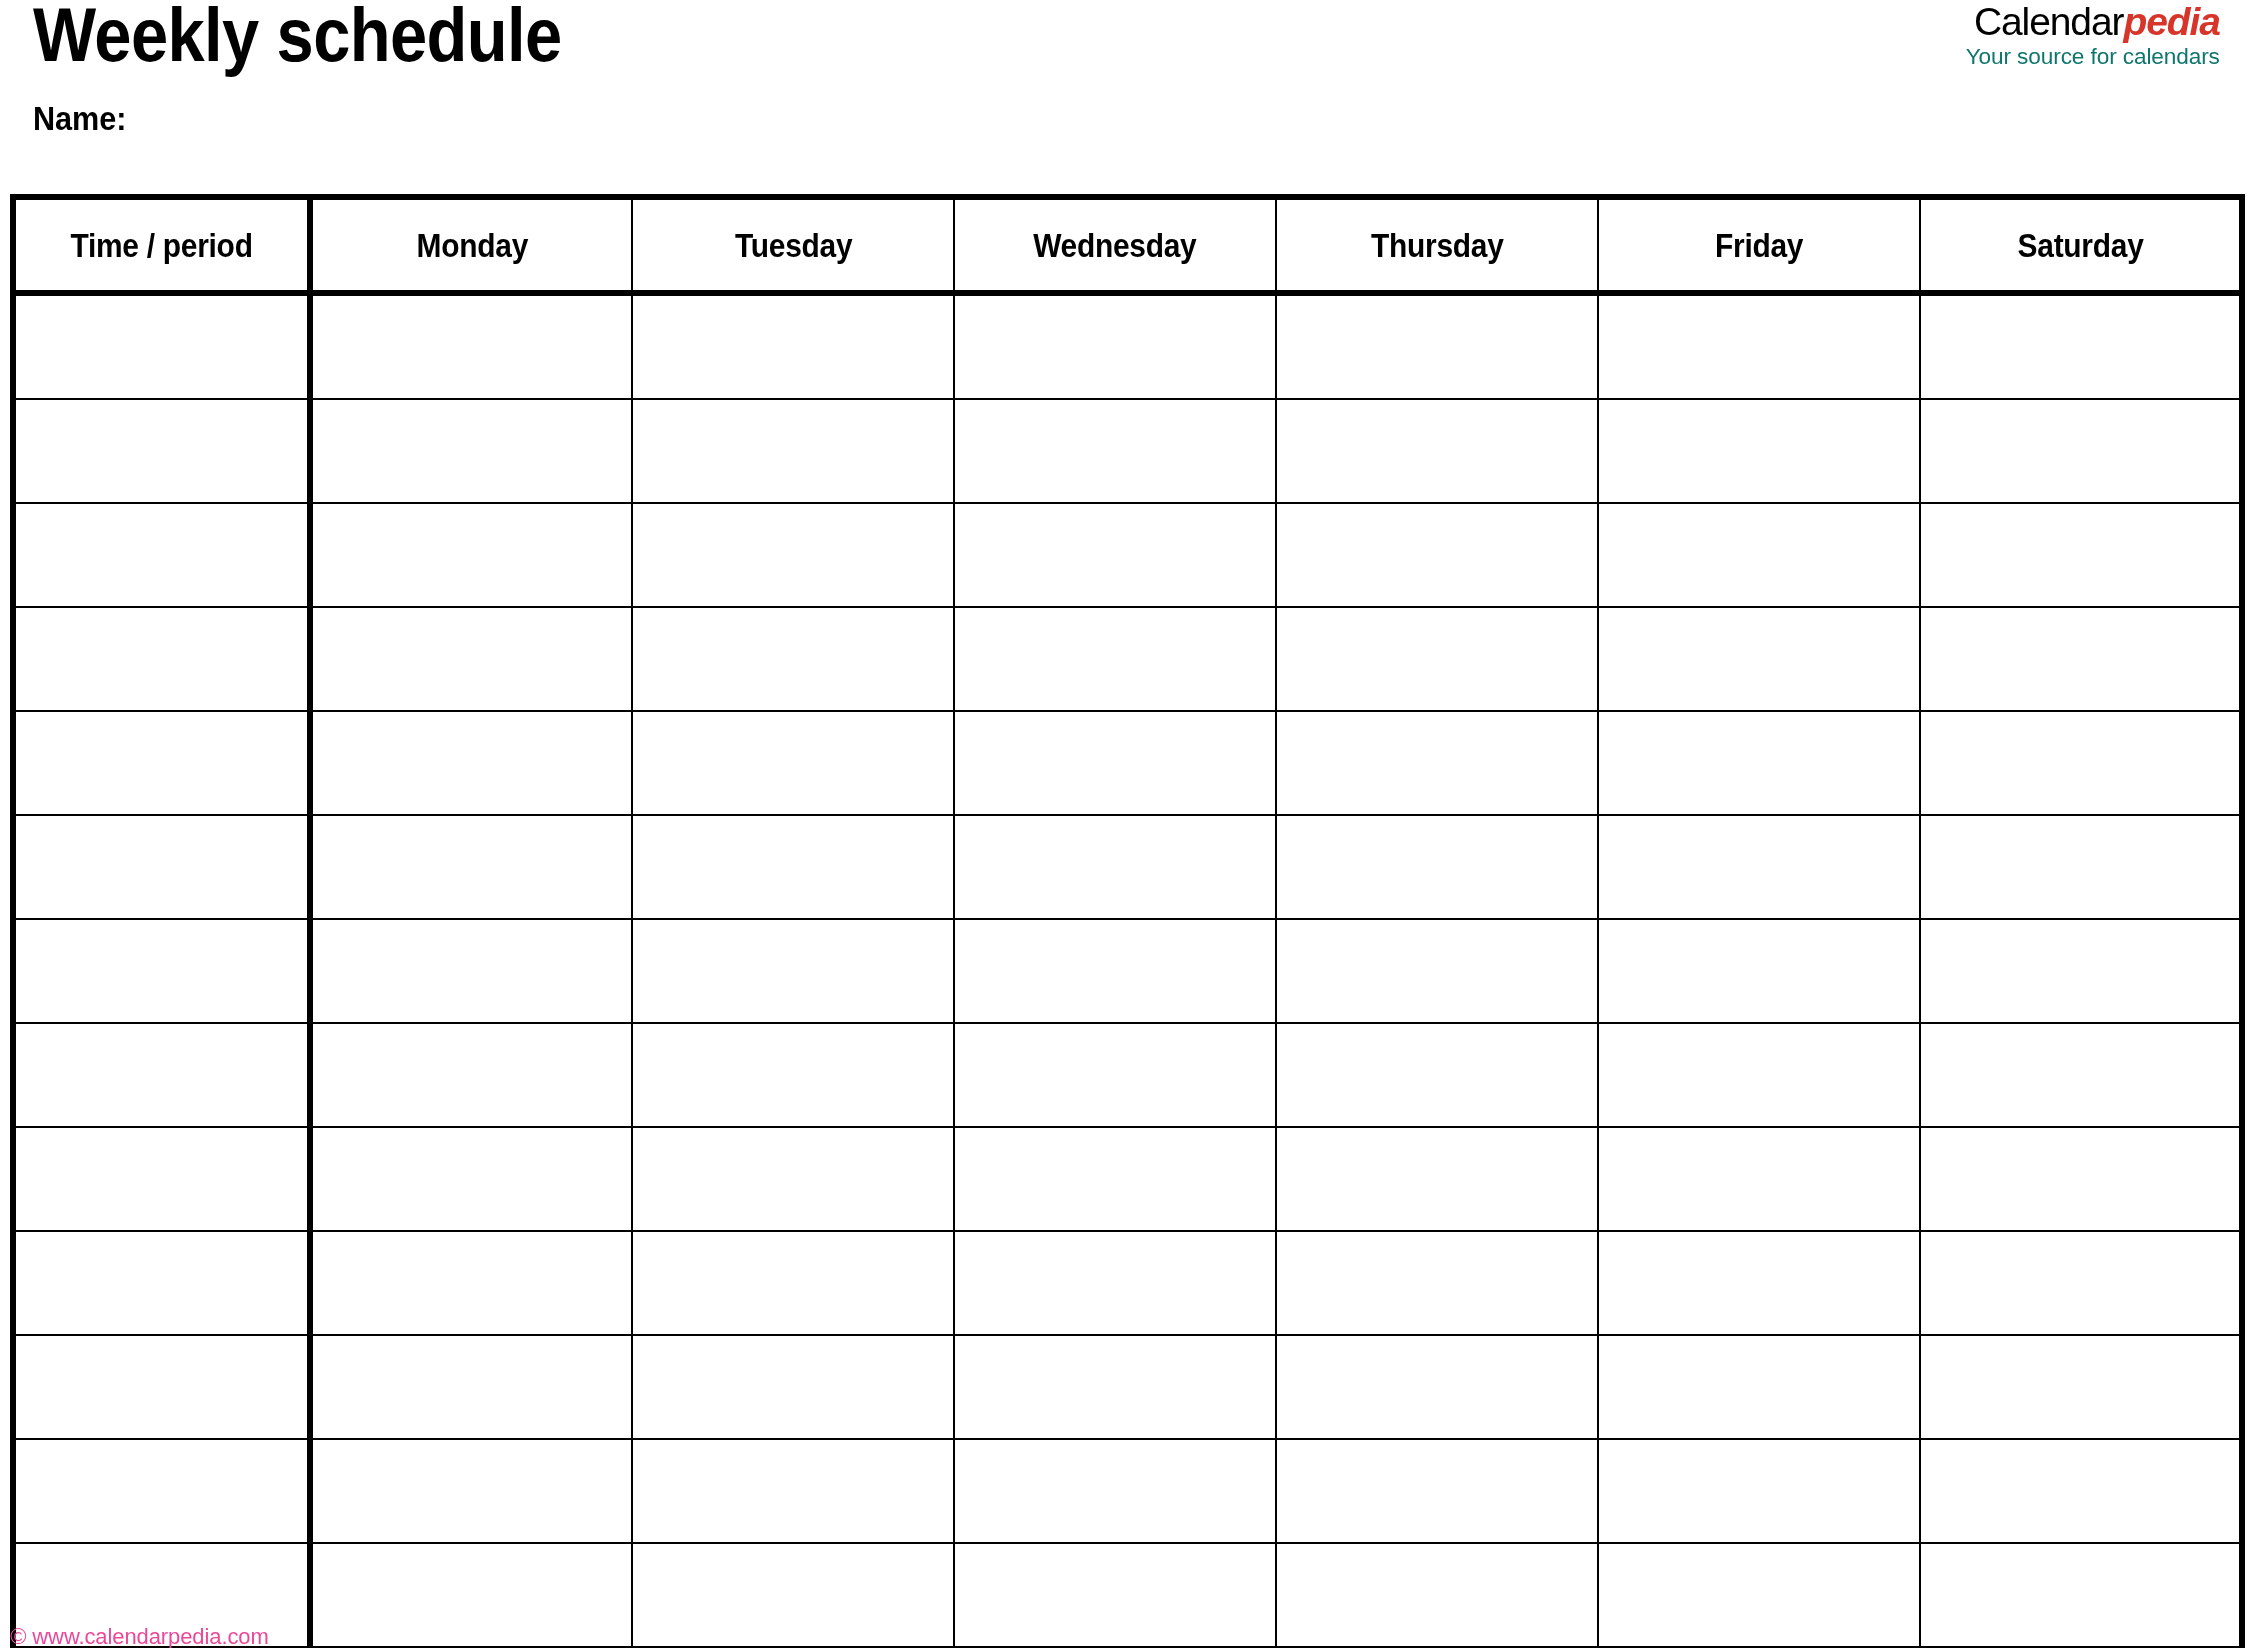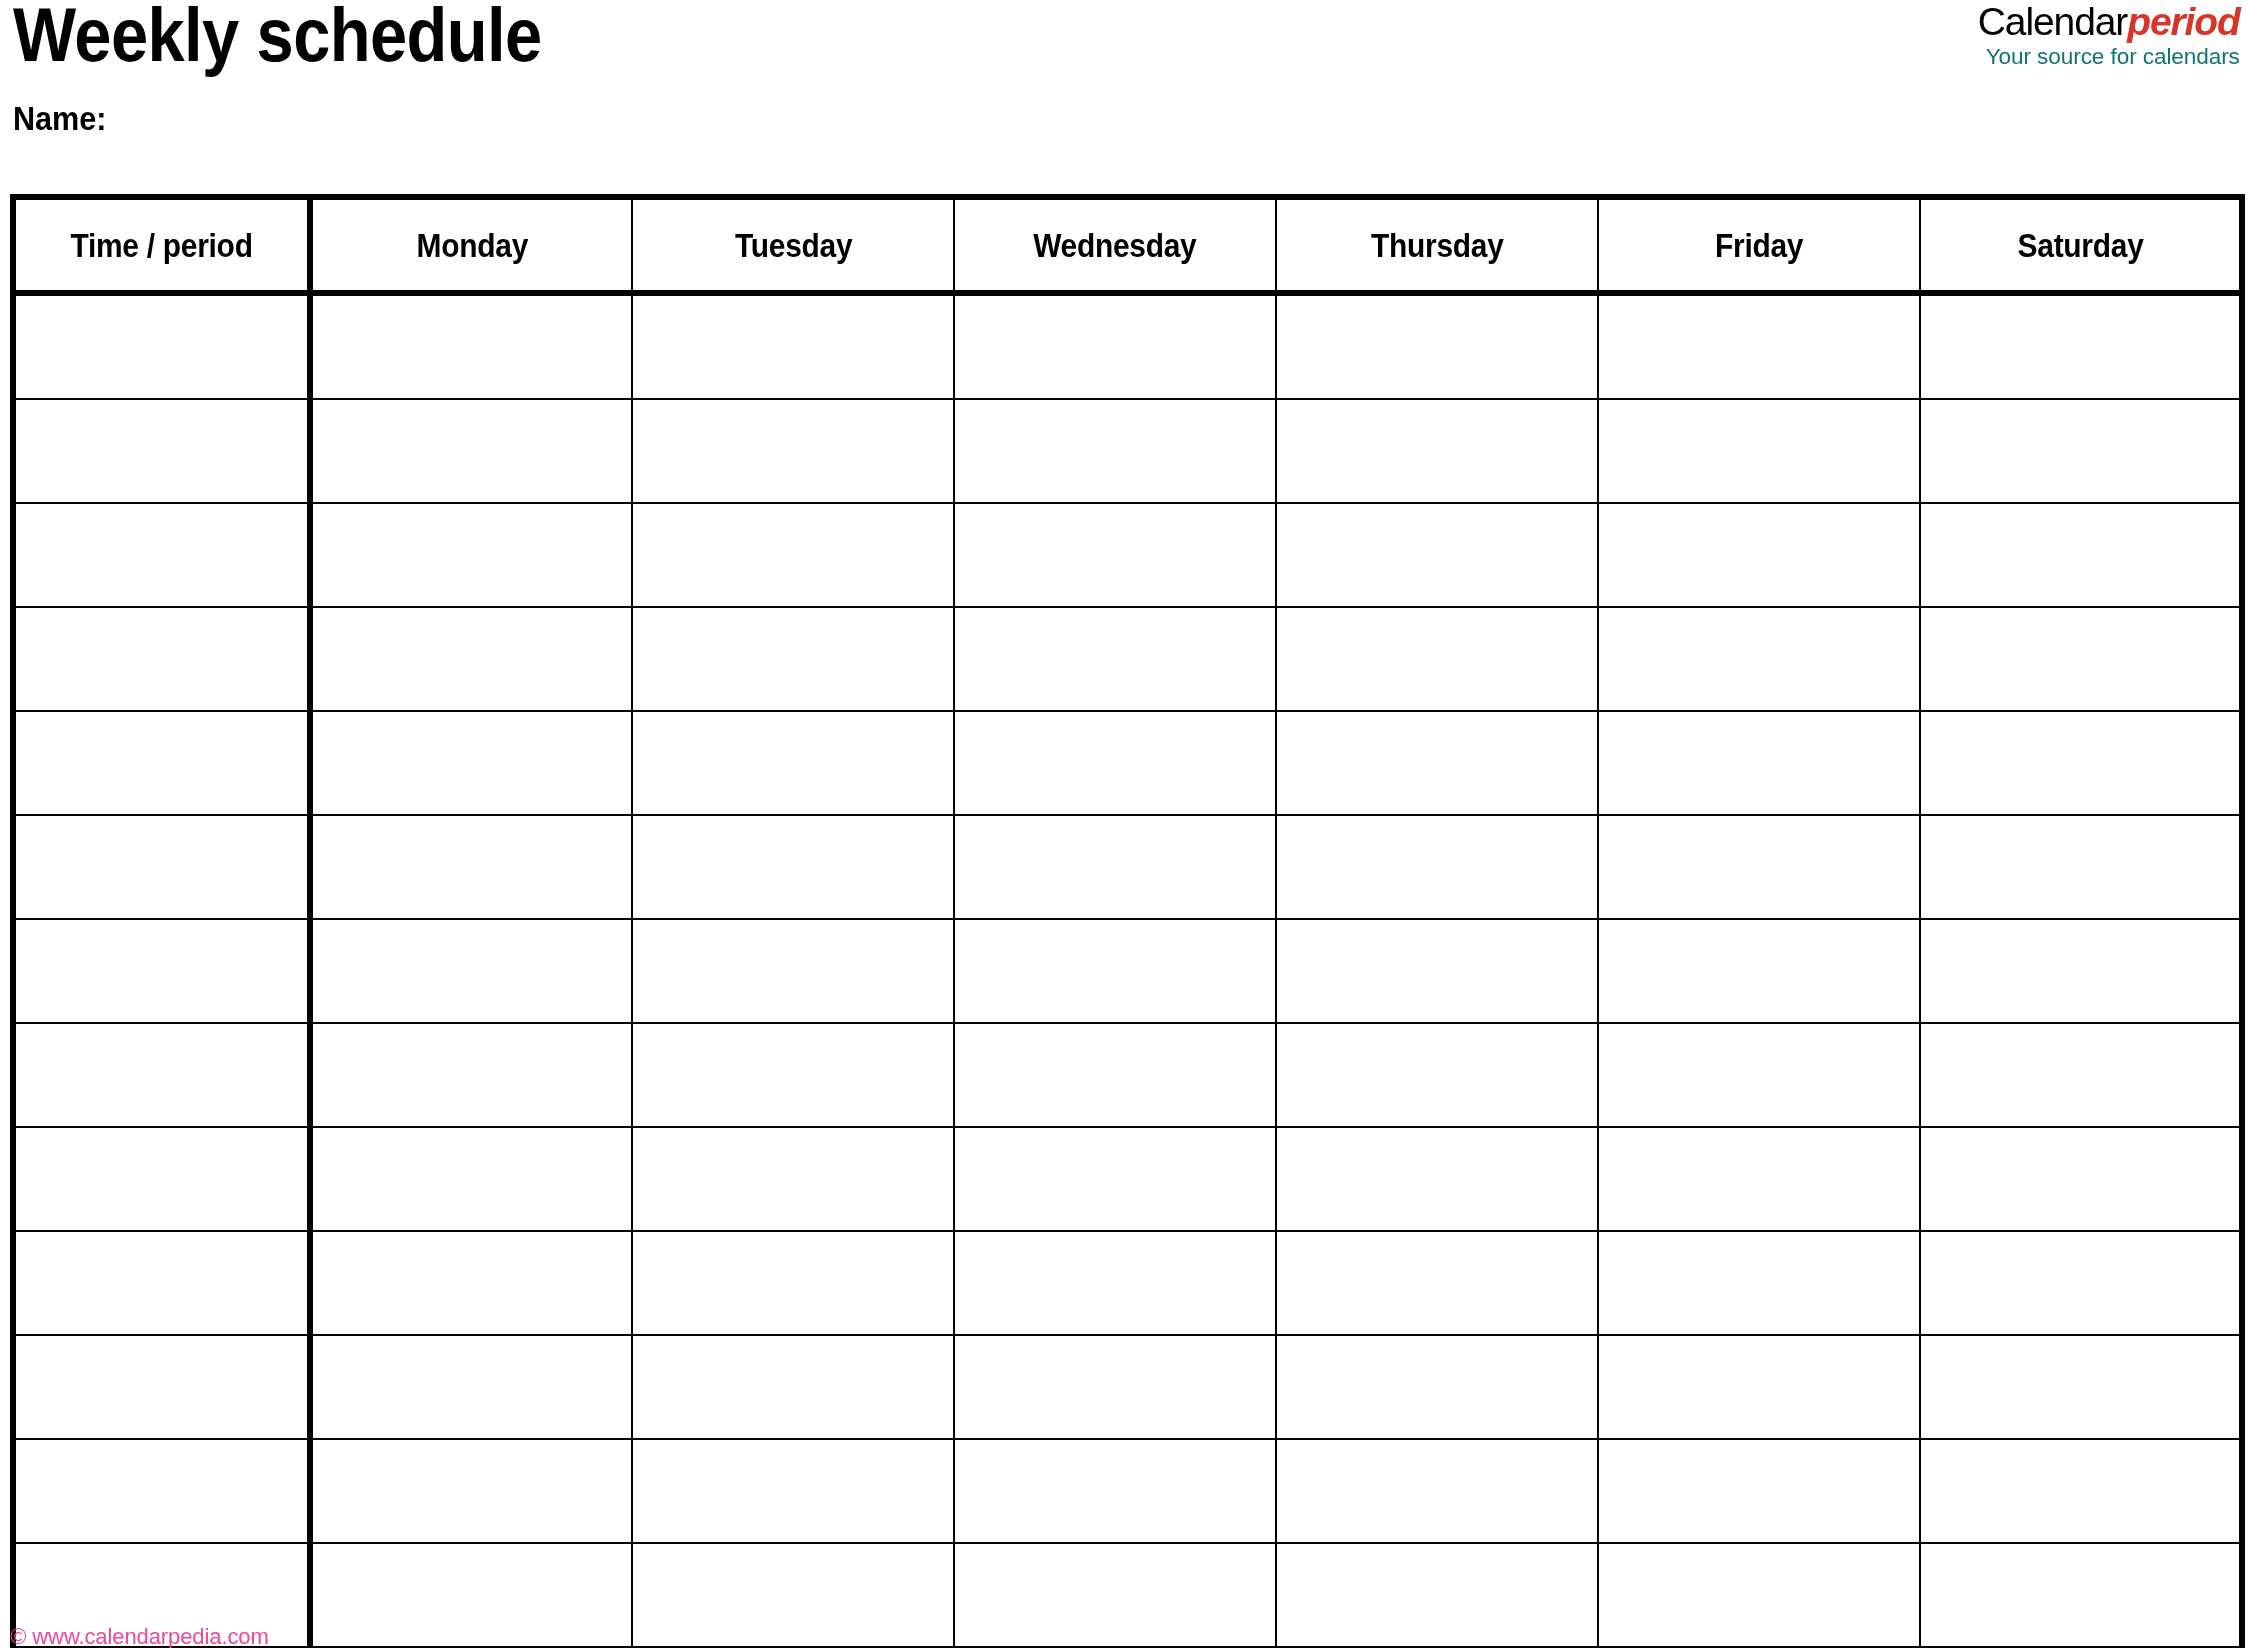--- a/index.html
+++ b/index.html
@@ -14,21 +14,21 @@
     color: #000000;
     overflow: hidden;
     position: relative;
   }
 
   .page {
     position: relative;
     width: 2250px;
     height: 1649px;
     box-sizing: border-box;
-    padding: 0 0;
+    padding: 0 20px;
   }
 
   
   .header-band {
     position: relative;
     height: 194px;
   }
 
   .doc-title {
     position: absolute;
@@ -160,21 +160,21 @@
 <div class="page">
 
   <div class="header-band">
 
     <div class="doc-title">Weekly schedule</div>
 
     <div class="name-label">Name:</div>
 
     <div class="brand">
       <div class="brand-name">
-        <span class="brand-part-a">Calendar</span><span class="brand-part-b">period</span>
+        <span class="brand-part-a">Calendar</span><span class="brand-part-b">pedia</span>
       </div>
       <div class="brand-tagline">Your source for calendars</div>
     </div>
 
   </div>
 
   <div class="schedule-wrap">
     <table class="schedule">
       <colgroup>
         <col class="col-time">

